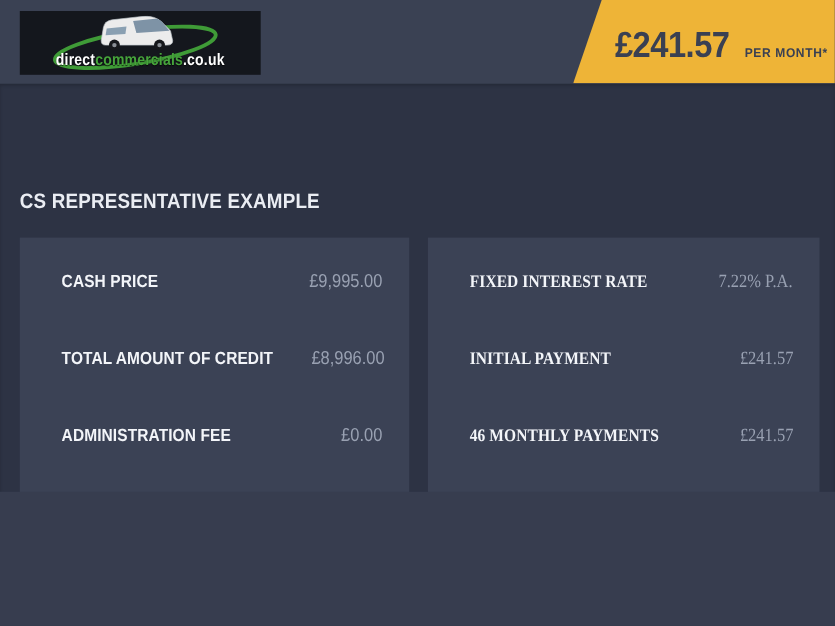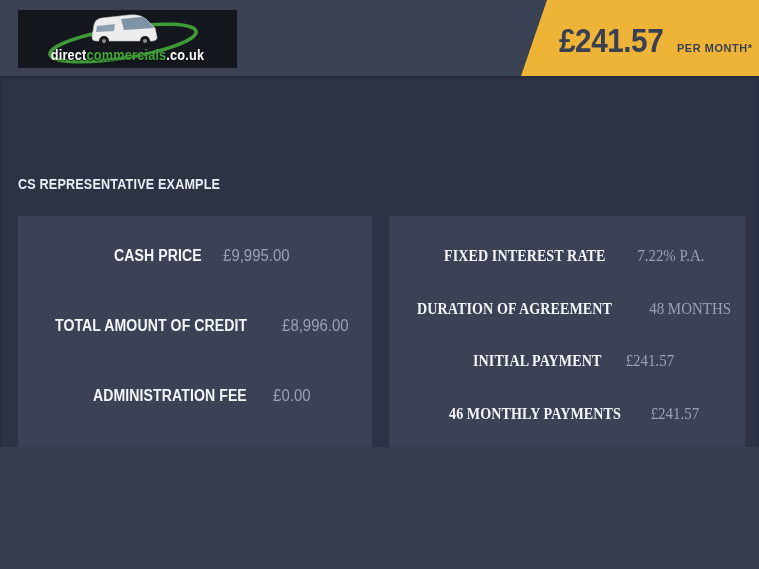--- a/index.html
+++ b/index.html
@@ -61,32 +61,31 @@
   .price-suffix {
     font-size:11.5px; font-weight:bold; color:#3a4052;
     letter-spacing:0.6px; margin-left:2px;
     display:inline-block; transform:scaleX(0.95); transform-origin:0 100%;
   }
 
   
   .heading {
     position:absolute; left:18px; top:76px; height:64px;
     display:flex; align-items:center;
-    font-size:14px; font-weight:bold; color:#eaedf3;
+    font-size:19px; font-weight:bold; color:#eaedf3;
     letter-spacing:0.2px;
   }
   .heading span { display:inline-block; transform:scaleX(0.9); transform-origin:0 50%; }
 
   
   .panel {
     position:absolute; top:140px; height:288px;
     background:#3b4255;
     display:flex; flex-direction:column; justify-content:space-between;
     padding:30px 24px 28px 38px;
-    align-items:center;
   }
   .panel-left  { left:18px;  width:354px; }
   .panel-right { left:389px; width:356px;font-family:Liberation Serif, serif; }
   .row { display:flex; justify-content:space-between; align-items:baseline; }
   .row-label {
     font-size:16px; font-weight:bold; color:#f3f5f9; white-space:nowrap;
     display:inline-block; transform:scaleX(0.88); transform-origin:0 100%;
     letter-spacing:0.1px;
   }
   .row-value {
@@ -150,24 +149,20 @@
         <span class="row-value">£10.00</span>
       </div>
     </div>
 
     <div class="panel panel-right">
       <div class="row">
         <span class="row-label">FIXED INTEREST RATE</span>
         <span class="row-value">7.22% P.A.</span>
       </div>
       <div class="row">
-        <span class="row-label">DURATION OF AGREEMENT</span>
-        <span class="row-value">48 MONTHS</span>
-      </div>
-      <div class="row">
         <span class="row-label">INITIAL PAYMENT</span>
         <span class="row-value">£241.57</span>
       </div>
       <div class="row">
         <span class="row-label">46 MONTHLY PAYMENTS</span>
         <span class="row-value">£241.57</span>
       </div>
       <div class="row">
         <span class="row-label">FINAL PAYMENT</span>
         <span class="row-value">£251.57</span>

